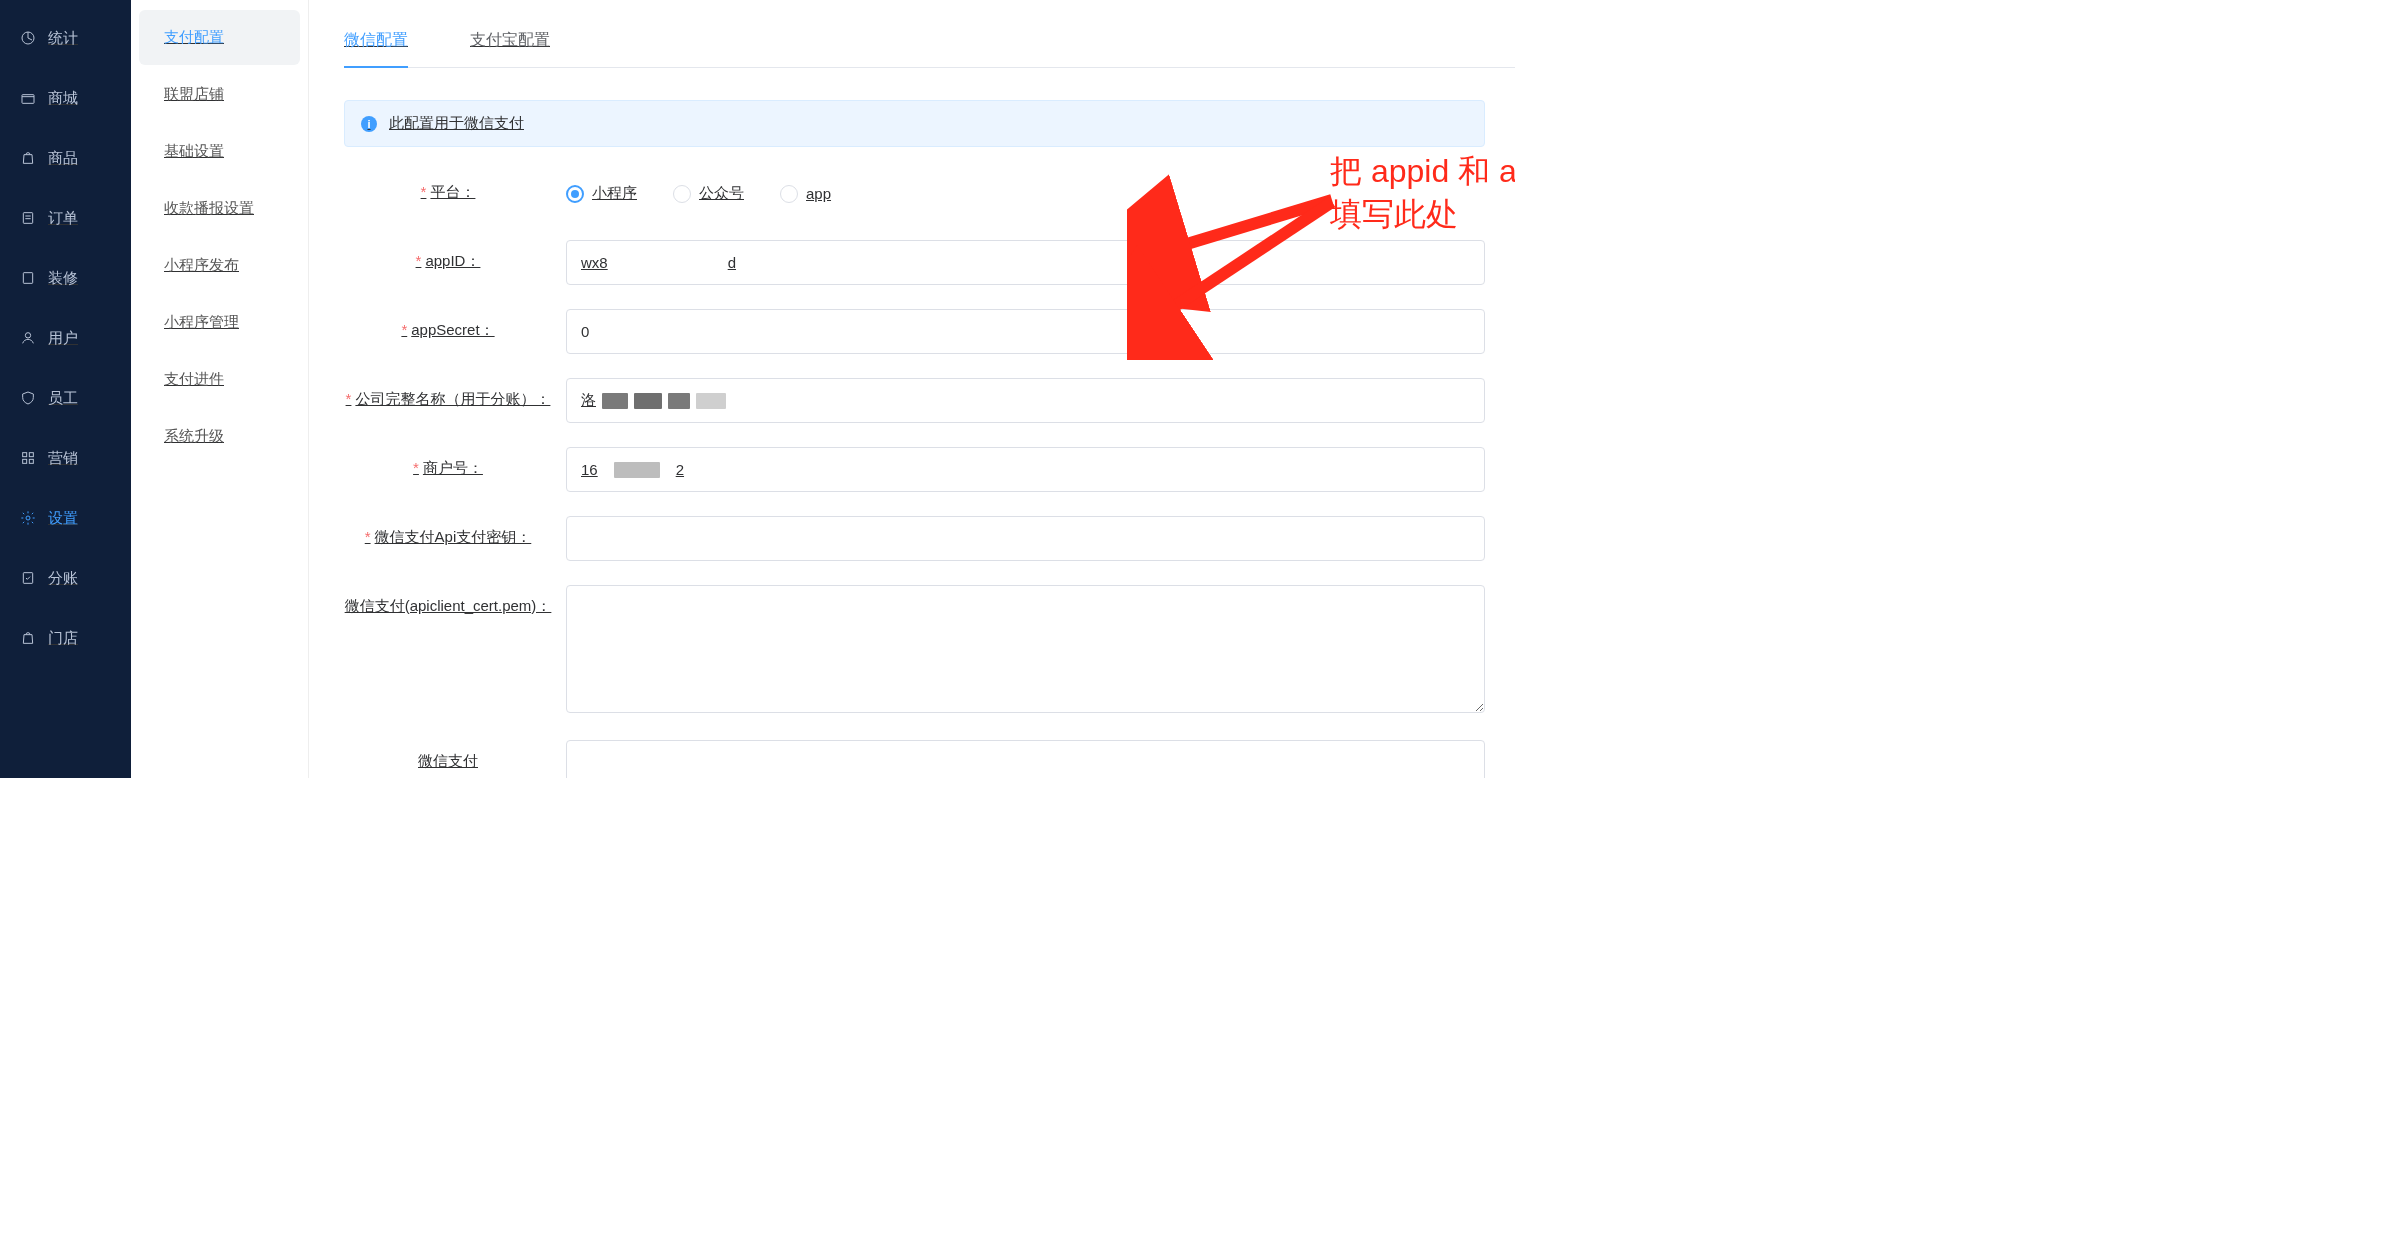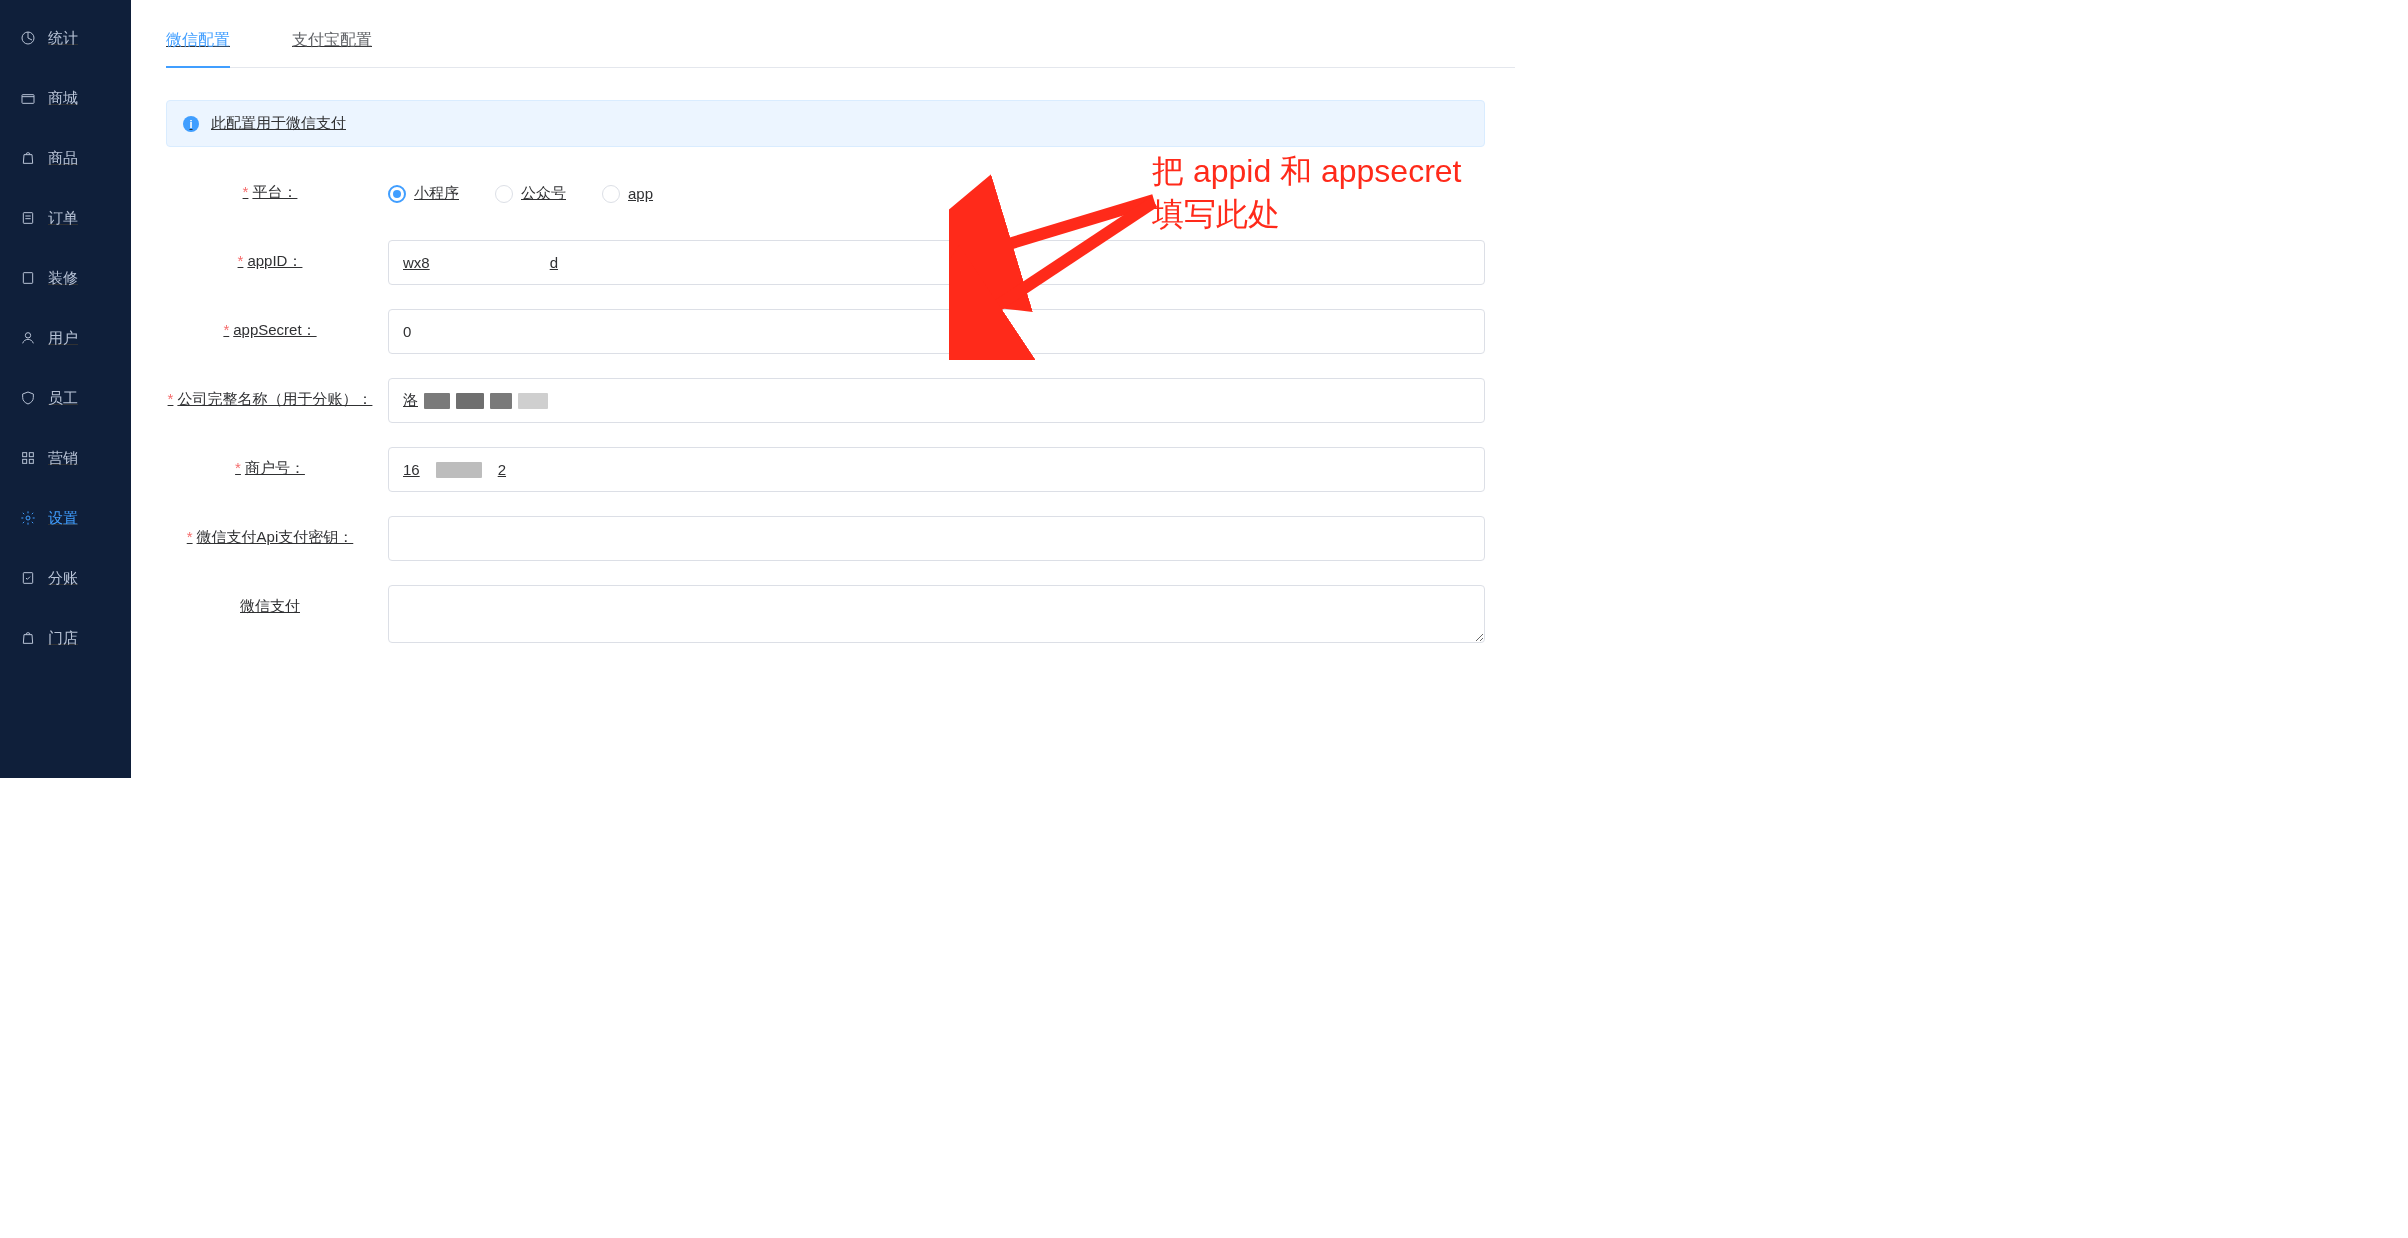--- a/index.html
+++ b/index.html
@@ -150,20 +150,30 @@
         <span class="ico">
           <svg viewBox="0 0 24 24">
             <path d="M6 7h12l1 13H5z"></path>
             <path d="M9 7a3 3 0 0 1 6 0"></path>
           </svg>
         </span>
         <span>门店</span>
       </div>
   </div>
 
+  <div class="subnav">
+    <div class="sub-item active">支付配置</div>
+    <div class="sub-item">联盟店铺</div>
+    <div class="sub-item">基础设置</div>
+    <div class="sub-item">收款播报设置</div>
+    <div class="sub-item">小程序发布</div>
+    <div class="sub-item">小程序管理</div>
+    <div class="sub-item">支付进件</div>
+    <div class="sub-item">系统升级</div>
+  </div>
 
   <div class="main">
     <div class="topgap"></div>
     <div class="tabs">
       <div class="tab active">微信配置</div>
       <div class="tab">支付宝配置</div>
     </div>
 
     <div class="alert">
       <span class="ai">i</span>
@@ -230,20 +240,24 @@
               <span>2</span>
             </div>
           </div>
       </div>
 
       <div class="row">
         <div class="lab req">微信支付Api支付密钥：</div>
         <div class="ctrl"><input class="input" value="" style=""></div>
       </div>
 
+      <div class="row">
+        <div class="lab">微信支付(apiclient_cert.pem)：</div>
+        <div class="ctrl"><textarea class="textarea" style=""></textarea></div>
+      </div>
 
       <div class="row">
         <div class="lab">微信支付</div>
         <div class="ctrl"><textarea class="textarea" style="min-height: 40px;"></textarea></div>
       </div>
 
     </div>
 
     <div class="anno">
       <svg class="arrow-svg" width="240" height="200">

